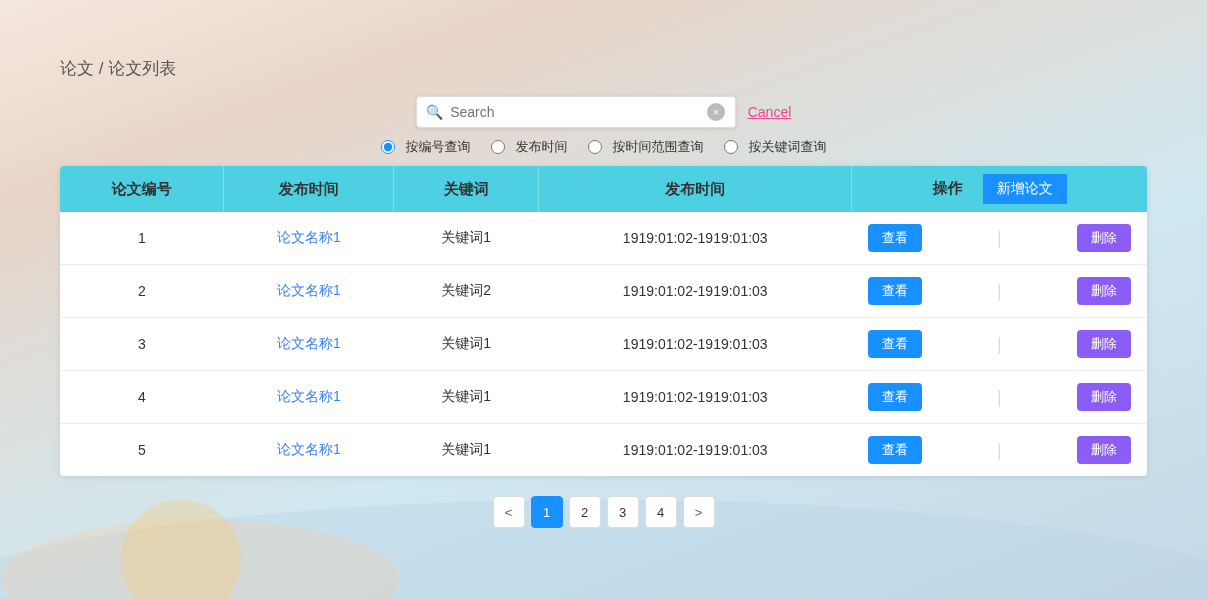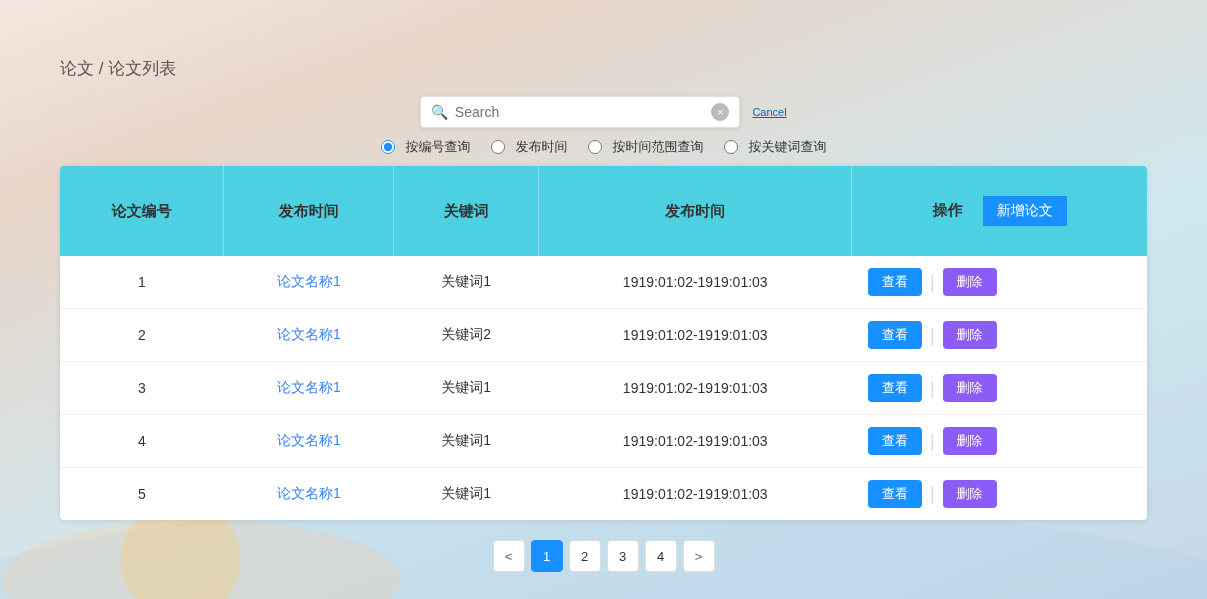--- a/index.html
+++ b/index.html
@@ -93,22 +93,22 @@
       display: flex;
       align-items: center;
       justify-content: center;
       padding: 0;
       line-height: 1;
     }
 
     .cancel-btn {
       background: none;
       border: none;
-      color: #0369a1;
-      font-size: 11px;
+      color: #ec4899;
+      font-size: 14px;
       cursor: pointer;
       white-space: nowrap;
       text-decoration: underline;
     }
 
     
     .filter-row {
       display: flex;
       align-items: center;
       gap: 20px;
@@ -144,21 +144,21 @@
     }
 
     thead tr {
       background: #4dd0e1;
     }
 
     thead th {
       color: #333;
       font-size: 15px;
       font-weight: bold;
-      padding: 30px 16px;
+      padding: 8px 16px;
       text-align: center;
       border-right: 1px solid rgba(255,255,255,0.3);
     }
 
     thead th:last-child {
       border-right: none;
     }
 
     .th-add-btn {
       background: #1890ff;
@@ -188,21 +188,21 @@
 
     .paper-link {
       color: #3b82f6;
       cursor: pointer;
       text-decoration: none;
     }
 
     .action-cell {
       display: flex;
       align-items: center;
-      justify-content: flex-start;
+      justify-content: space-between;
       gap: 8px;
     }
 
     .view-btn {
       background: #1890ff;
       color: white;
       border: none;
       border-radius: 4px;
       padding: 5px 14px;
       font-size: 13px;

